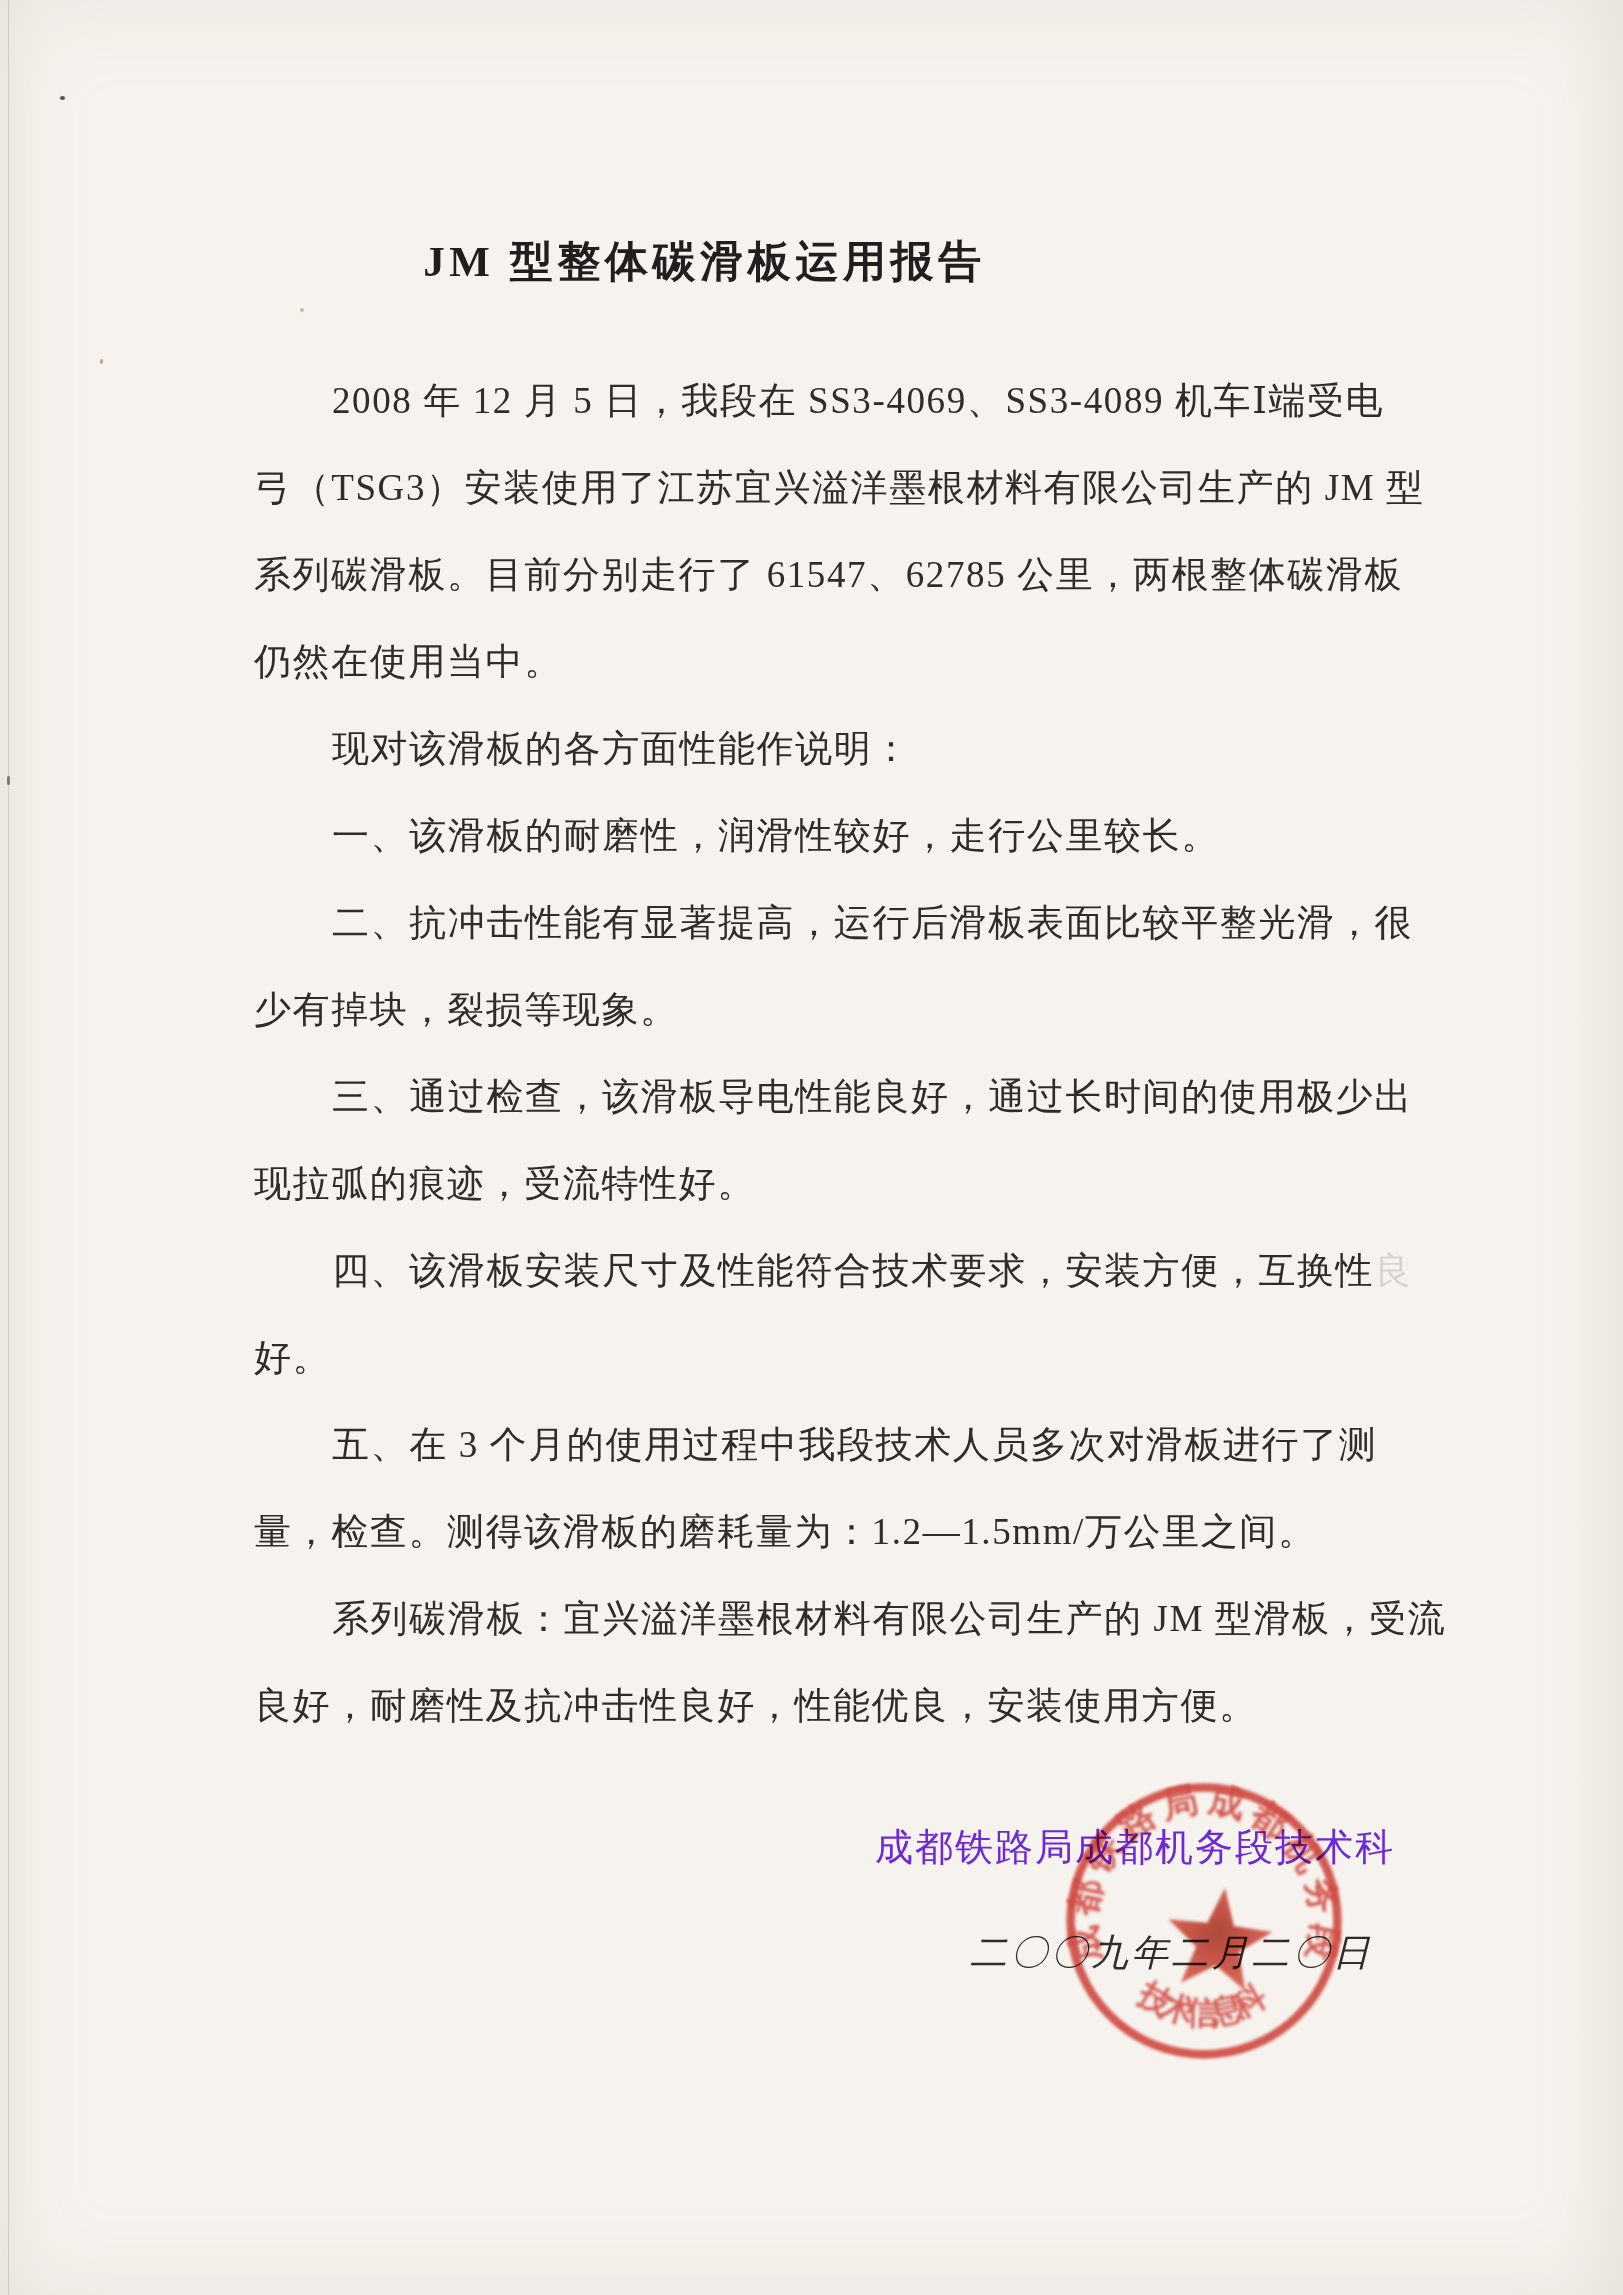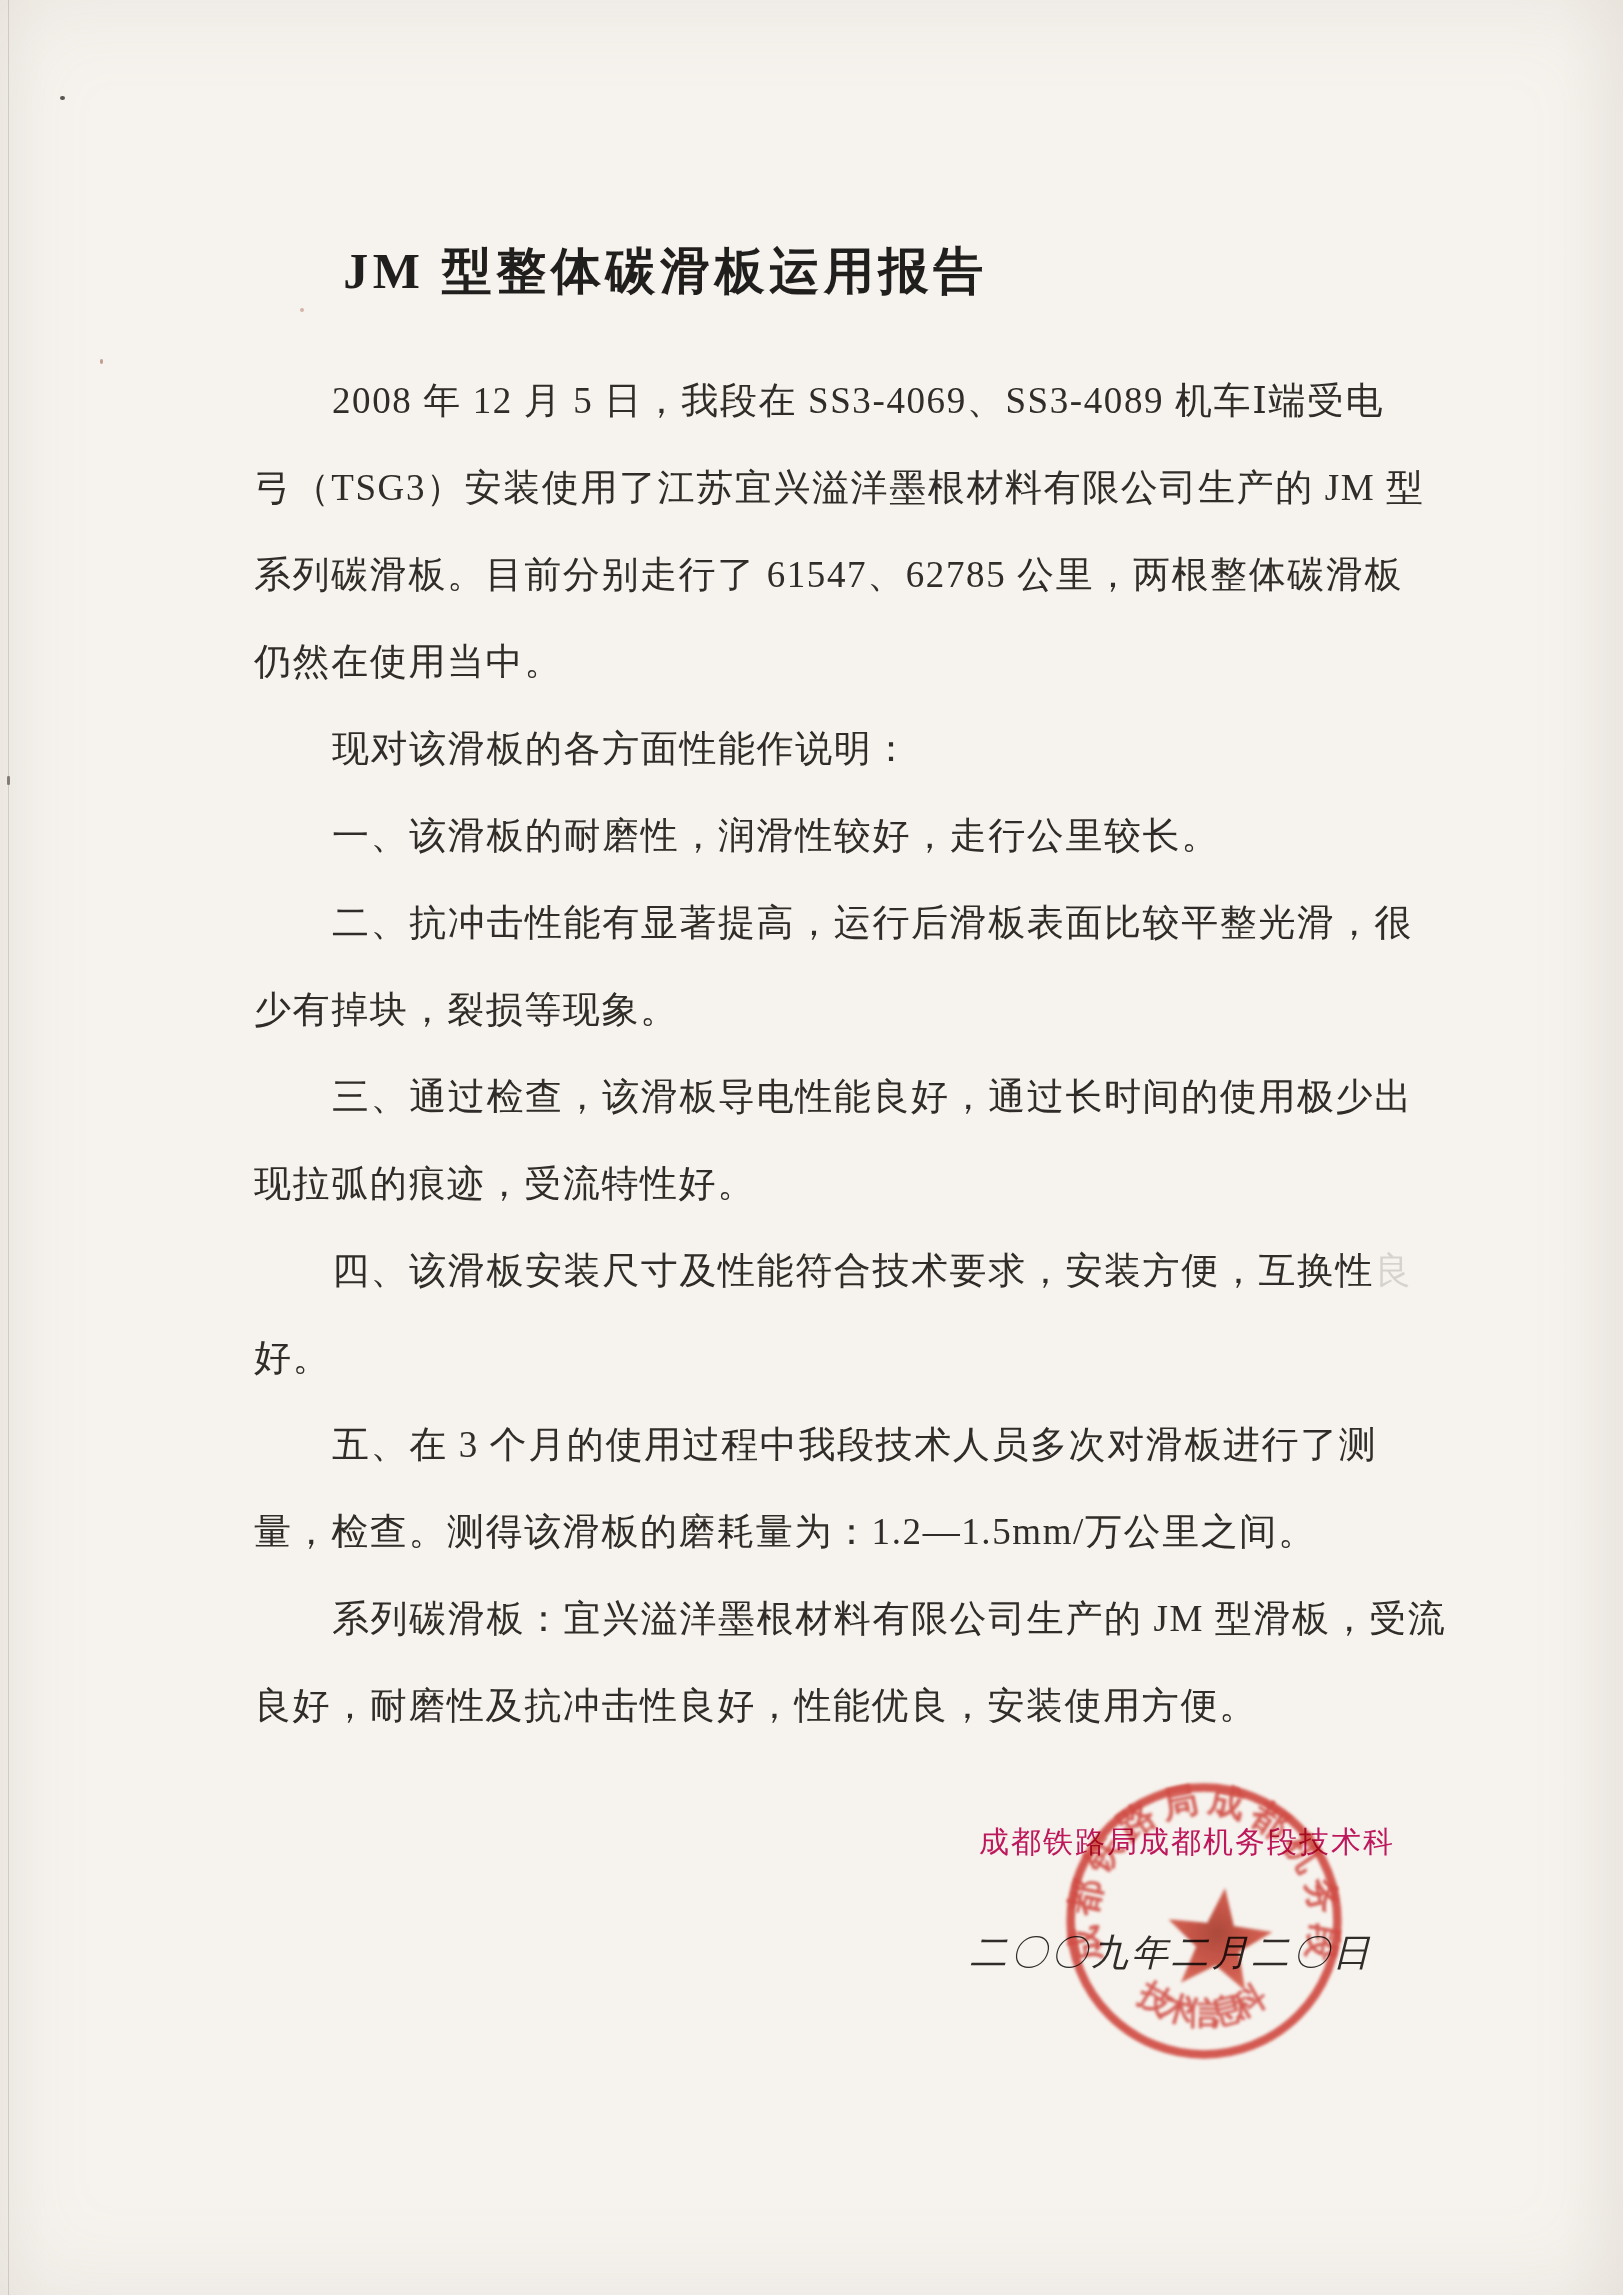--- a/index.html
+++ b/index.html
@@ -21,38 +21,39 @@
   }
   .speck{position:absolute;border-radius:50%;}
   .speck.s1{left:60px;top:96px;width:4.6px;height:3.9px;background:#5a544e;}
   .speck.s2{left:300px;top:308px;width:3.9px;height:3.9px;background:#c79a8a;opacity:.7;}
   .speck.s3{left:100px;top:359px;width:3.3px;height:4.6px;background:#b4887c;opacity:.8;}
   .speck.s4{left:6.5px;top:776px;width:3.9px;height:9.2px;background:#6a645d;opacity:.8;border-radius:1.3px;}
 
   .doc-title{
     position:absolute;left:0;top:204px;width:1331px;
     text-align:center;
-    font-size:50px;font-weight:bold;color:#211f1d;
+    font-size:43px;font-weight:bold;color:#211f1d;
     letter-spacing:4.6px;
+    padding-left:39px;
   }
   .body-text{
     position:absolute;left:254px;top:357px;width:1172px;
     font-size:37px;color:#2f2c29;
   }
   .body-text .line{
     height:87px;line-height:87px;
     white-space:nowrap;
     letter-spacing:1.6px;
   }
   .body-text .line.indent{padding-left:78px;}
   .faded{opacity:.28;color:#8a8residual07f;color:#8a807f;}
 
   .sig-org{
     position:absolute;right:228px;top:1822px;
-    font-size:30px;color:#be185d;letter-spacing:2px;white-space:nowrap;
+    font-size:38px;color:#6d28d9;letter-spacing:2px;white-space:nowrap;
   }
   .sig-date{
     position:absolute;right:250px;top:1928px;
     font-size:37px;color:#2f2c29;letter-spacing:3.3px;white-space:nowrap;font-style:italic;
   }
   .stamp{
     position:absolute;left:1051px;top:1768px;width:306px;height:306px;
     mix-blend-mode:multiply;opacity:.94;
   }
   .stamp svg{width:100%;height:100%;}

